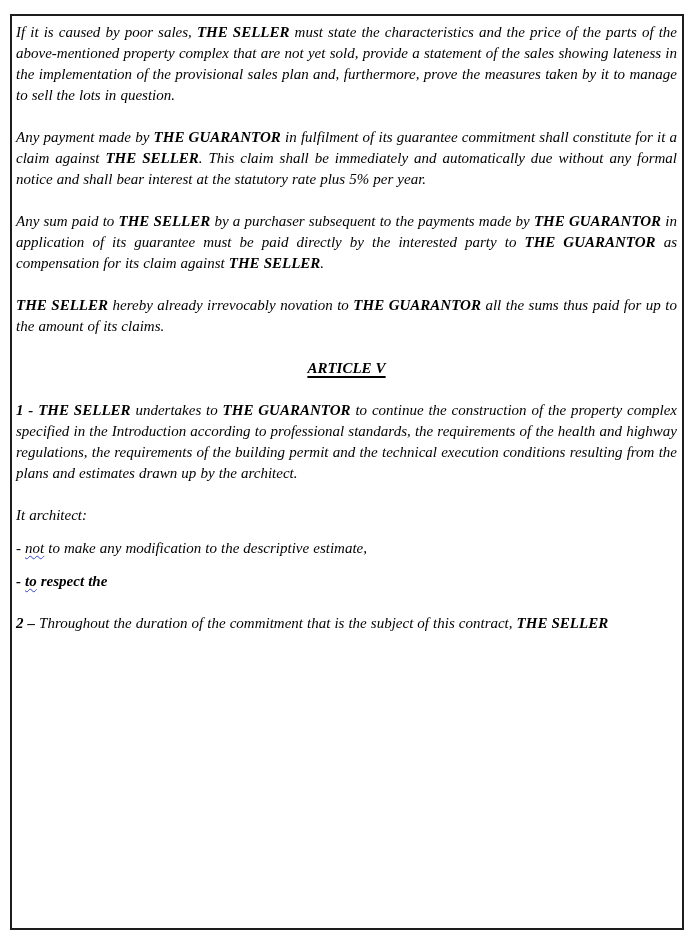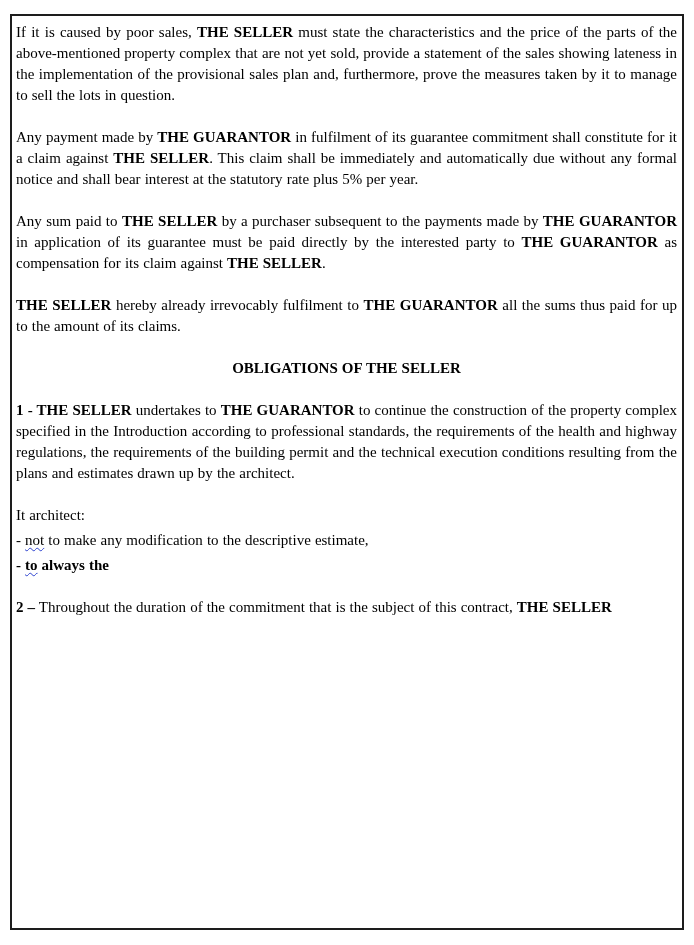--- a/index.html
+++ b/index.html
@@ -23,23 +23,24 @@
   .doc-body {
     font-family: "Liberation Serif", "DejaVu Serif", serif;
     font-size: 15px;
     line-height: 21px;
     color: #000000;
   }
   .para {
     margin: 21px 0 0 0;
     text-align: justify;
     word-spacing: 0.02em;
+    font-style: italic;
   }
   .para:first-child { margin-top: 0; }
-  .para[data-type="list-item"] { margin-top: 4px; }
+  .para[data-type="list-item"] { margin-top: 12px; }
   .para[data-type="heading"],
   .para[data-type="heading-underline"] {
     text-align: center;
     margin-top: 21px;
   }
   .b { font-weight: bold; }
   .u {
     text-decoration: underline;
     text-decoration-thickness: 1.5px;
     text-underline-offset: 3px;
@@ -59,21 +60,21 @@
   }
 </style>
 </head>
 <body>
 
 <div class="page" style="border-color: rgb(29, 29, 29); background: rgb(255, 255, 255);">
   <div class="doc-body" style="color: rgb(0, 0, 0);">
       <p class="para" data-type="body"><span class="">If it is caused by poor sales, </span><span class="b">THE SELLER</span><span class=""> must state the characteristics and the price of the parts of the above-mentioned property complex that are not yet sold, provide a statement of the sales showing lateness in the implementation of the provisional sales plan and, furthermore, prove the measures taken by it to manage to sell the lots in question.</span></p>
       <p class="para" data-type="body"><span class="">Any payment made by </span><span class="b">THE GUARANTOR</span><span class=""> in fulfilment of its guarantee commitment shall constitute for it a claim against </span><span class="b">THE SELLER</span><span class="">. This claim shall be immediately and automatically due without any formal notice and shall bear interest at the statutory rate plus 5% per year.</span></p>
       <p class="para" data-type="body"><span class="">Any sum paid to </span><span class="b">THE SELLER</span><span class=""> by a purchaser subsequent to the payments made by </span><span class="b">THE GUARANTOR</span><span class=""> in application of its guarantee must be paid directly by the interested party to </span><span class="b">THE GUARANTOR</span><span class=""> as compensation for its claim against </span><span class="b">THE SELLER</span><span class="">.</span></p>
-      <p class="para" data-type="body"><span class="b">THE SELLER</span><span class=""> hereby already irrevocably fulfilment to </span><span class="b">THE GUARANTOR</span><span class=""> all the sums thus paid for up to the amount of its claims.</span></p>
-      <p class="para" data-type="heading"><span class="b">OBLIGATIONS OF THE SELLER</span></p>
+      <p class="para" data-type="body"><span class="b">THE SELLER</span><span class=""> hereby already irrevocably novation to </span><span class="b">THE GUARANTOR</span><span class=""> all the sums thus paid for up to the amount of its claims.</span></p>
+      <p class="para" data-type="heading-underline"><span class="b u">ARTICLE V</span></p>
       <p class="para" data-type="body"><span class="b">1 - THE SELLER</span><span class=""> undertakes to </span><span class="b">THE GUARANTOR</span><span class=""> to continue the construction of the property complex specified in the Introduction according to professional standards, the requirements of the health and highway regulations, the requirements of the building permit and the technical execution conditions resulting from the plans and estimates drawn up by the architect.</span></p>
       <p class="para" data-type="body"><span class="">It architect:</span></p>
       <p class="para" data-type="list-item"><span class="">- </span><span class="w" style="text-decoration-color: rgb(46, 67, 207);">not</span><span class=""> to make any modification to the descriptive estimate,</span></p>
-      <p class="para" data-type="list-item"><span class="b">- </span><span class="b w" style="text-decoration-color: rgb(46, 67, 207);">to</span><span class="b"> always the</span></p>
+      <p class="para" data-type="list-item"><span class="b">- </span><span class="b w" style="text-decoration-color: rgb(46, 67, 207);">to</span><span class="b"> respect the</span></p>
       <p class="para" data-type="body"><span class="b">2 –</span><span class=""> Throughout the duration of the commitment that is the subject of this contract, </span><span class="b">THE SELLER</span></p>
     </div>
 </div>
 
 </body></html>

